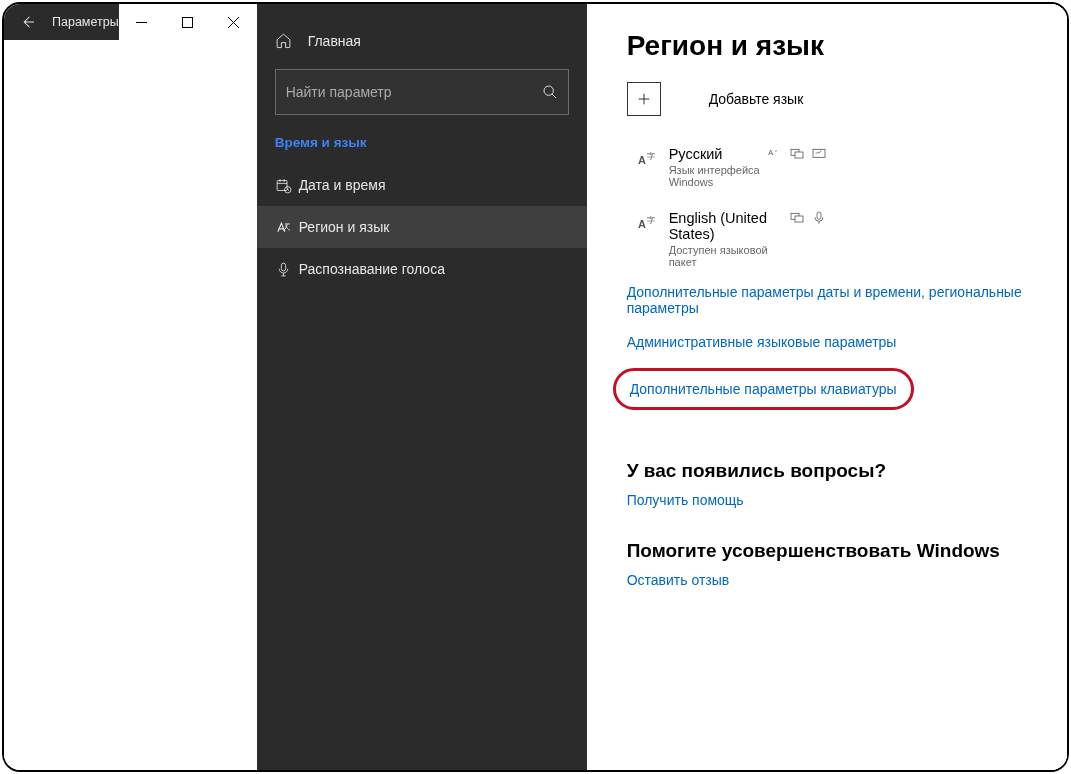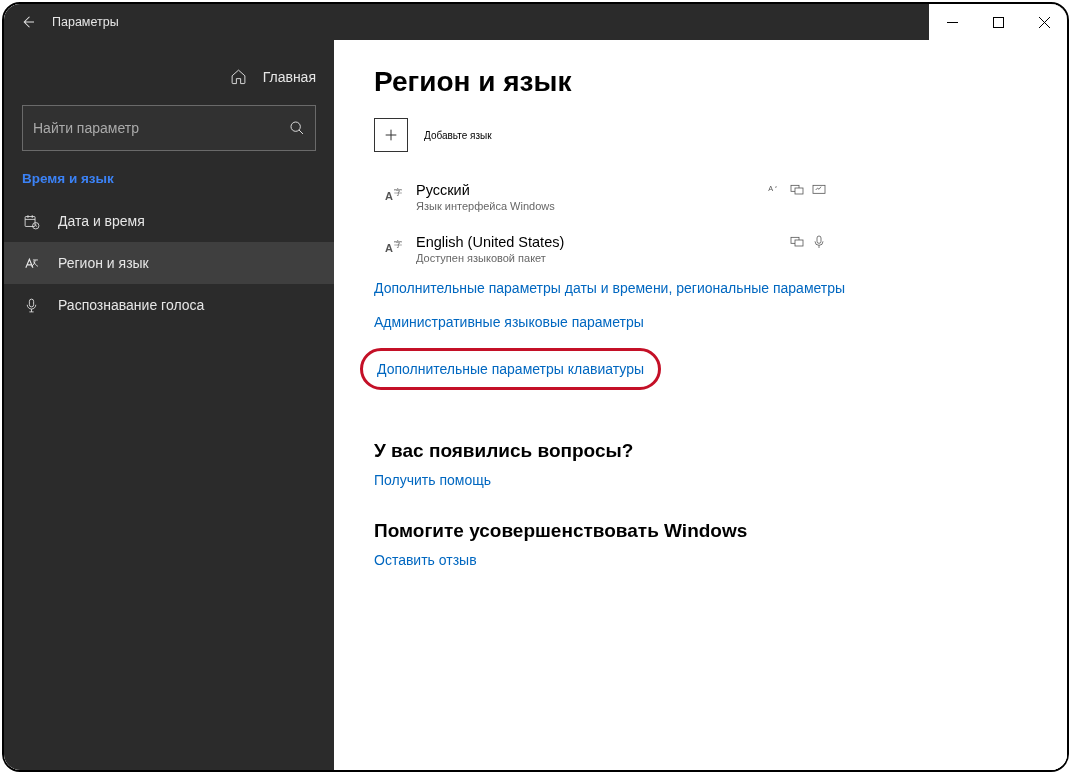--- a/index.html
+++ b/index.html
@@ -1,46 +1,46 @@
 <!DOCTYPE html>
 <html><head>
 <meta charset="utf-8">
 <style>
 * { box-sizing: border-box; margin: 0; padding: 0; font-family: "Segoe UI", Tahoma, sans-serif; }
 body { background: #fff; display: flex; justify-content: center; padding: 2px; }
 .outer { width: 1067px; height: 770px; border: 2px solid #000; border-radius: 18px; overflow: hidden; background: #fff; }
-.window { width: 100%; height: 100%; display: flex; flex-direction: column; background: #fff; }
+.window { width: 100%; height: 100%; display: flex; flex-direction: row; background: #fff; }
 .titlebar { height: 36px; display: flex; align-items: stretch; background: #2b2b2b; }
 .titlebar-left { display: flex; align-items: center; flex: 1; color: #e6e6e6; }
 .back-btn { width: 48px; height: 100%; display: flex; align-items: center; justify-content: center; cursor: pointer; }
 .back-btn svg { width: 18px; height: 18px; stroke: #e6e6e6; fill: none; stroke-width: 1.4; }
 .win-title { font-size: 12.5px; font-weight: 400; color: #e6e6e6; }
 .winctrls { display: flex; background: #fff; }
 .winctrl { width: 46px; height: 100%; display: flex; align-items: center; justify-content: center; cursor: pointer; }
 .winctrl svg { width: 11px; height: 11px; stroke: #000; fill: none; stroke-width: 1; }
 .content { flex: 1; display: flex; overflow: hidden; }
 .sidebar { width: 330px; background: #2b2b2b; color: #e6e6e6; padding: 18px 0 0 0; display: flex; flex-direction: column; }
-.nav-home { display: flex; align-items: center; padding: 10px 18px; gap: 16px; font-size: 14px; cursor: pointer; justify-content: flex-end; }
+.nav-home { display: flex; align-items: center; padding: 10px 18px; gap: 16px; font-size: 14px; cursor: pointer; }
 .nav-home svg { width: 17px; height: 17px; stroke: #e6e6e6; fill: none; stroke-width: 1.3; }
 .search-wrap { margin: 10px 18px 18px 18px; }
 .search { display: flex; align-items: center; border: 1px solid #6a6a6a; background: #313131; height: 46px; padding: 12px 10px; justify-content: space-between; }
 .search input { background: transparent; border: none; outline: none; color: #b8b8b8; font-size: 14px; width: 230px; font-family: inherit; }
 .search input::placeholder { color: #aaa; }
 .search svg { width: 16px; height: 16px; stroke: #e6e6e6; fill: none; stroke-width: 1.4; }
 .section-label { font-size: 13.5px; font-weight: 600; padding: 2px 18px 14px 18px; color: #3b82f6; }
-.nav-item { display: flex; align-items: center; padding: 12px 18px; gap: 18px; font-size: 14px; cursor: pointer; color: #e6e6e6; }
+.nav-item { display: flex; align-items: center; padding: 12px 18px; gap: 6px; font-size: 14px; cursor: pointer; color: #e6e6e6; }
 .nav-item.active { background: #3f3f3f; }
 .nav-item .ico { width: 18px; height: 18px; display: flex; align-items: center; justify-content: center; }
 .nav-item svg { width: 17px; height: 17px; stroke: #e6e6e6; fill: none; stroke-width: 1.2; }
 .main { flex: 1; background: #fff; padding: 26px 40px 20px 40px; overflow-y: auto; color: #000; }
 .main h1 { font-size: 28px; font-weight: 600; margin-bottom: 20px; }
 .add-lang { display: flex; align-items: center; gap: 16px; margin-bottom: 24px; cursor: pointer; }
 .plus-box { width: 34px; height: 34px; border: 1.4px solid #333; display: flex; align-items: center; justify-content: center; }
 .plus-box svg { width: 16px; height: 16px; stroke: #333; fill: none; stroke-width: 1.5; }
-.add-lang-txt { font-size: 10px; }
+.add-lang-txt { font-size: 14px; margin-left: 32px; }
 .lang-item { display: flex; align-items: flex-start; padding: 6px 0 16px 0; cursor: pointer; }
 .lang-ico { width: 42px; display: flex; justify-content: center; padding-top: 2px; }
 .lang-ico svg { width: 22px; height: 22px; fill: #555; }
 .lang-txt { flex: 1; }
 .lang-name { font-size: 14.5px; color: #000; }
 .lang-sub { font-size: 11px; color: #666; margin-top: 2px; }
 .lang-feat { display: flex; gap: 6px; padding-right: 200px; }
 .lang-feat svg { width: 16px; height: 16px; stroke: #555; fill: #555; stroke-width: 0; }
 .lang-feat .o { fill: none; stroke-width: 1.2; }
 .sec-h { font-size: 19px; font-weight: 600; margin-top: 28px; margin-bottom: 14px; }

